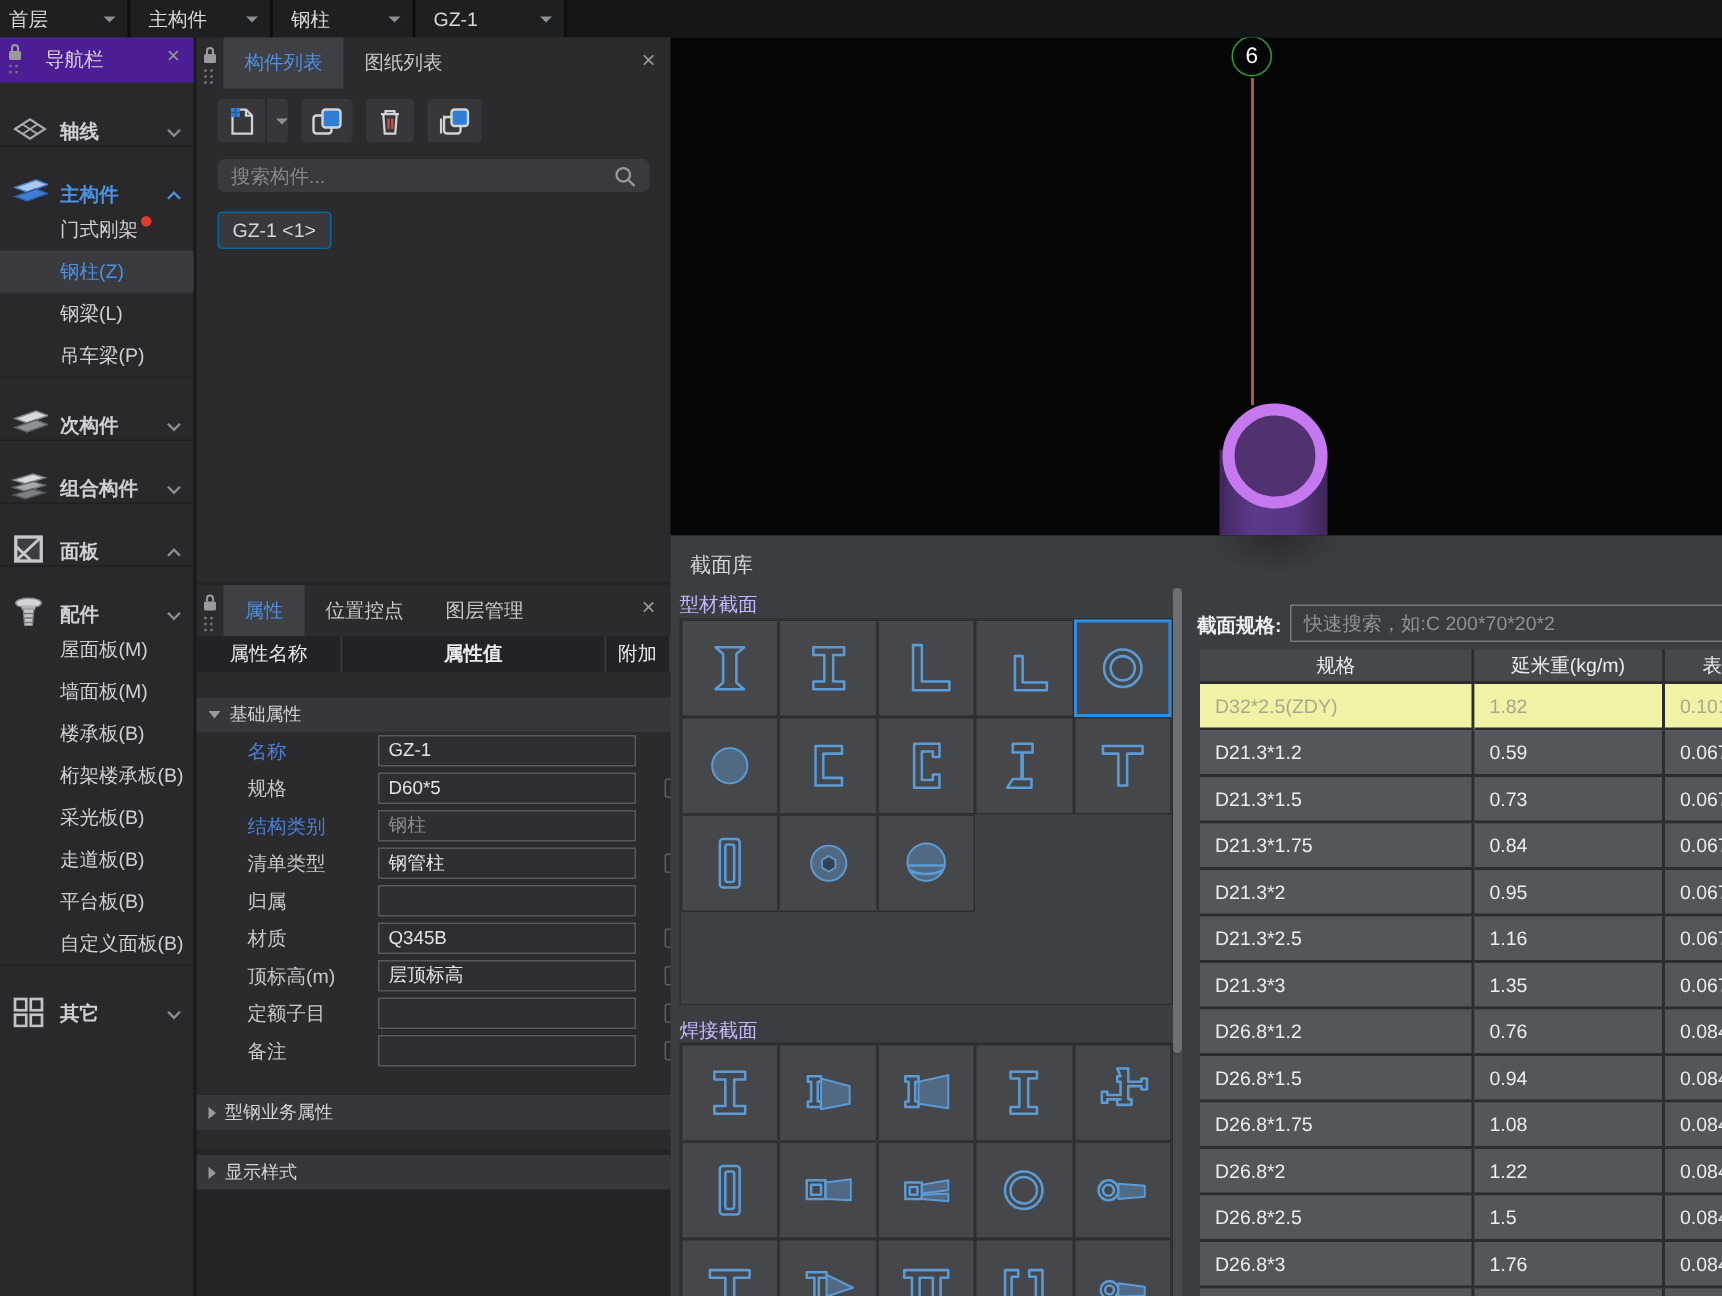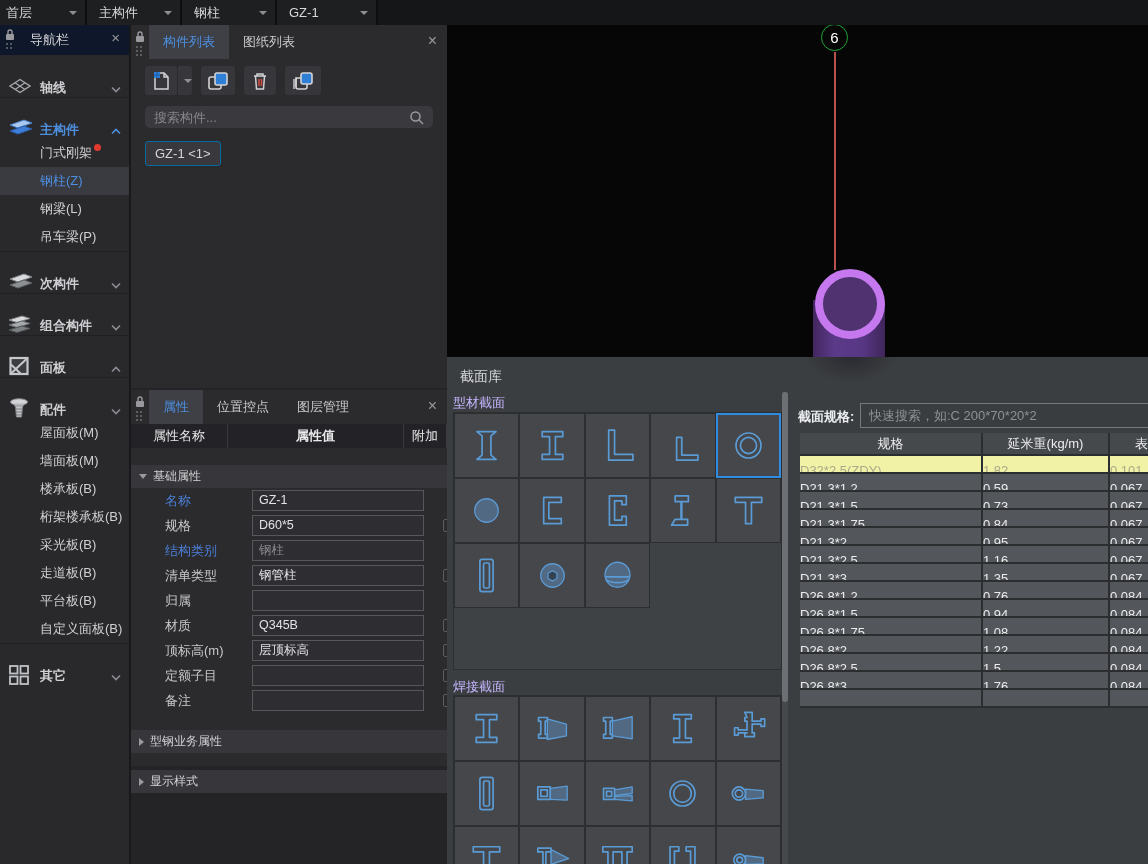--- a/index.html
+++ b/index.html
@@ -9,21 +9,21 @@
 
   
   #topbar { position:absolute; left:0; top:0; width:1148px; height:25px; background:#141618; display:flex; }
   .top-item { height:25px; background:#1d1f21; border-right:2px solid #0d0e0f; display:flex; align-items:center;
     color:#d8d8da; font-size:13px; padding:0 8px 0 12px; position:relative; }
   .top-item .lbl { flex:1; }
   .caret { width:0; height:0; border:4px solid transparent; border-top-color:#8d9093; margin-left:6px; margin-top:4px; }
 
   
   #sidebar { position:absolute; left:0; top:25px; width:131px; height:839px; background:#29292c; border-right:2px solid #19191b; }
-  .sb-header { height:30px; background:#0f172a; display:flex; align-items:center; position:relative; }
+  .sb-header { height:30px; background:#4c1d95; display:flex; align-items:center; position:relative; }
   .sb-title { margin-left:30px; font-size:13px; color:#d6d6d9; }
   .sb-close { position:absolute; right:9px; top:4px; color:#97979b; font-size:15px; }
   .sb-group { height:42px; display:flex; align-items:flex-end; padding:0 8px 0 6px; border-top:1px solid #202023; }
   .sb-group .gicon { width:28px; height:22px; margin-right:6px; flex:none; }
   .sb-group .glabel { flex:1; font-size:13px; font-weight:bold; color:#cfcfd3; }
   .sb-group.active .glabel { color:#4d8fe0; }
   .sb-chev { width:10px; height:7px; }
   .sb-chev polyline { fill:none; stroke:#8a8d92; stroke-width:1.6; }
   .sb-group.active .sb-chev polyline { stroke:#4d8fe0; }
   .sb-child { height:28px; display:flex; align-items:center; padding-left:40px; font-size:13px; color:#d0d0d4; position:relative; }
@@ -99,21 +99,21 @@
 
   
   #spec { position:absolute; left:343px; top:0; width:358px; height:507px; overflow:hidden; }
   #spec-label { position:absolute; left:8px; top:51px; font-size:13px; font-weight:bold; color:#eceef0; }
   #spec-search { position:absolute; left:70px; top:46px; width:320px; height:25px; background:#3a3d3f;
     border:1px solid #77797b; color:#d0d0d3; font-size:13px; padding:0 8px; outline:none; }
   #spec-search::placeholder { color:#8f9193; }
   #spec-table { position:absolute; left:10px; top:76px; width:480px; }
   .trow { display:grid; grid-template-columns:183px 127px 160px; }
   .trow > div { border-right:2px solid #2b2d2f; border-bottom:2px solid #2b2d2f; background:#53565a;
-    font-size:13px; color:#ececee; height:18px; line-height:29px; white-space:nowrap; overflow:hidden; }
+    font-size:13px; color:#ececee; height:31px; line-height:29px; padding-left:10px; white-space:nowrap; overflow:hidden; }
   .trow.head > div { background:#46494c; height:23px; line-height:22px; text-align:center; padding-left:0; font-size:13px; }
   .trow.head > div:nth-child(3) { text-align:left; padding-left:25px; }
   .trow.hl > div { background:#f2f2a6; color:#a9a98c; }
 </style>
 </head>
 <body>
 
 <div id="topbar">
     <div class="top-item" style="width: 87px;">
       <span class="lbl" style="margin-left: -6px;">首层</span>

